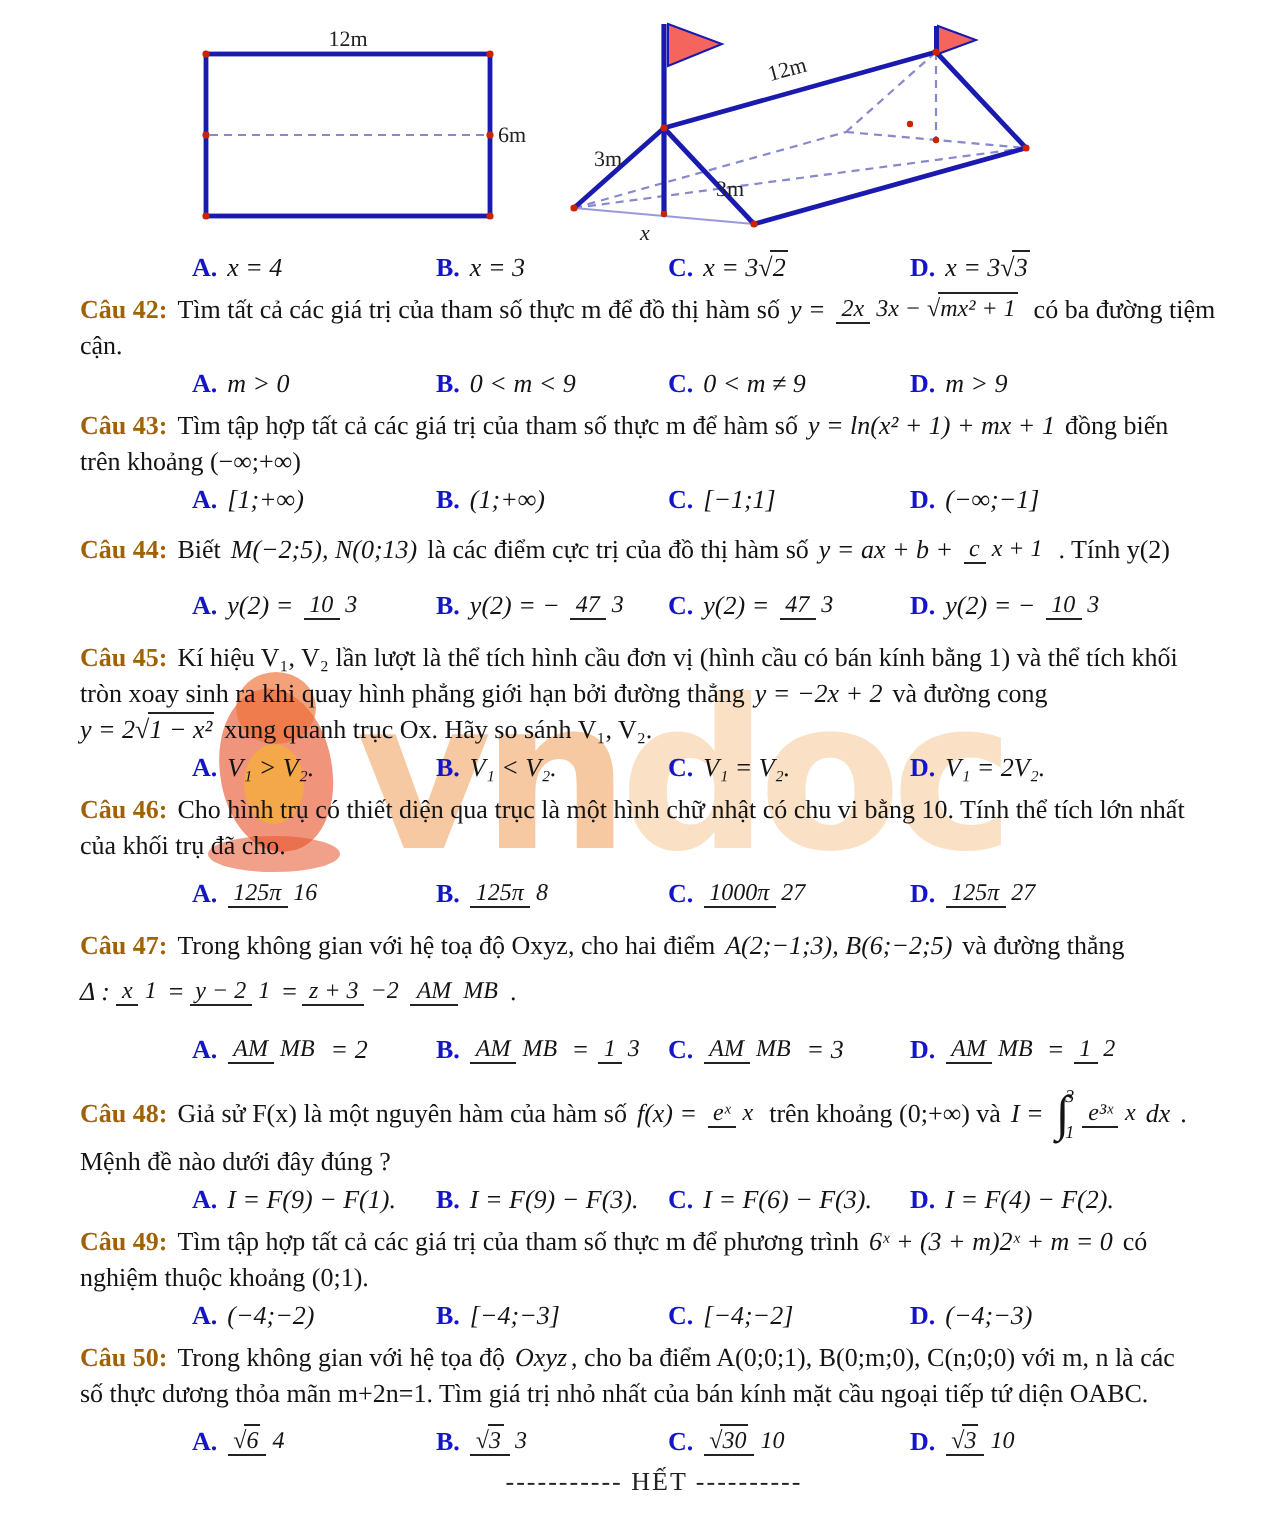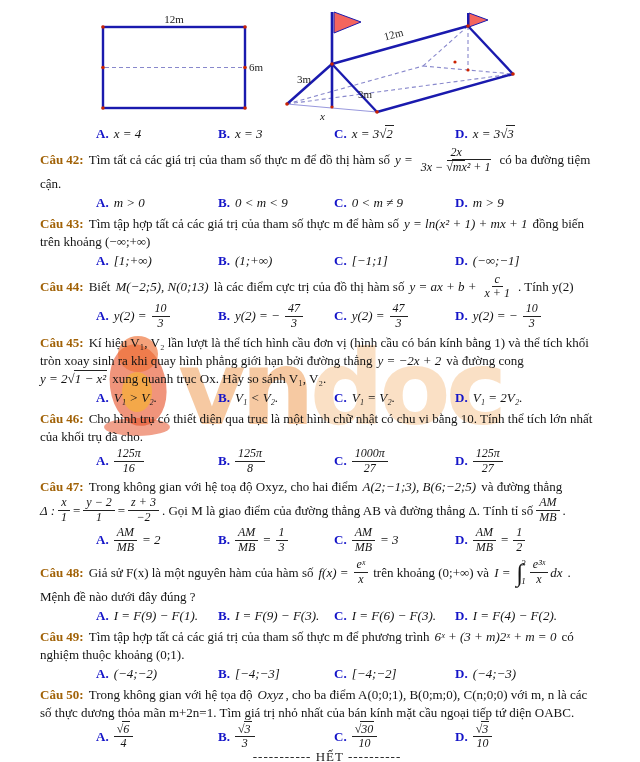--- a/index.html
+++ b/index.html
@@ -13,21 +13,21 @@
   .line{display:flex;align-items:center;gap:5px;white-space:nowrap;line-height:18px;min-height:18px;}
   .qlabel{color:#a16207;font-weight:bold;}
   .m{font-style:italic;}
   .opts{display:flex;align-items:center;padding-left:56px;line-height:18px;margin-top:1px;}
   .opt{display:flex;align-items:center;gap:5px;}
   .opt:nth-child(1){width:122px;}
   .opt:nth-child(2){width:116px;}
   .opt:nth-child(3){width:121px;}
   .opt:nth-child(4){flex:1;}
   .opt-letter{color:#1414c8;font-weight:bold;font-style:normal;}
-  .frac{display:inline-flex;flex-direction:column;align-items:center;font-size:12px;line-height:1.15;vertical-align:middle;font-style:italic;}
+  .frac{display:inline-flex;flex-direction:row;align-items:center;font-size:12px;line-height:1.15;vertical-align:middle;font-style:italic;}
   .frac .fn{padding:0 3px;border-bottom:1px solid #222;text-align:center;}
   .frac .fd{padding:0 3px;text-align:center;}
   .rad{border-top:1px solid #222;padding:0 1px;margin-left:-1px;}
   .integral{display:inline-flex;align-items:center;margin:0 1px;}
   .isym{font-size:25px;line-height:25px;font-style:normal;}
   .ilims{display:flex;flex-direction:column;justify-content:space-between;height:27px;font-size:9px;line-height:1;font-style:italic;margin-left:-2px;}
   .ilims .itop{align-self:flex-end;}
   .het{text-align:center;margin-top:-2px;letter-spacing:1px;color:#222;}
   .watermark{position:absolute;left:98px;top:336px;z-index:0;display:flex;align-items:center;pointer-events:none;}
   .mascot{position:relative;width:84px;height:104px;}
@@ -329,21 +329,20 @@
       <span>=</span>
       <span class="frac">
           <span class="fn">y − 2</span>
           <span class="fd">1</span>
         </span>
       <span>=</span>
       <span class="frac">
           <span class="fn">z + 3</span>
           <span class="fd">−2</span>
         </span>
-      <span>. Gọi M là giao điểm của đường thẳng AB và đường thẳng Δ. Tính tỉ số</span>
       <span class="frac">
           <span class="fn">AM</span>
           <span class="fd">MB</span>
         </span>
       <span>.</span>
     </div>
     <div class="opts" style="min-height:28px;">
       <span class="opt">
           <span class="opt-letter">A.</span>
           <span class="frac">

